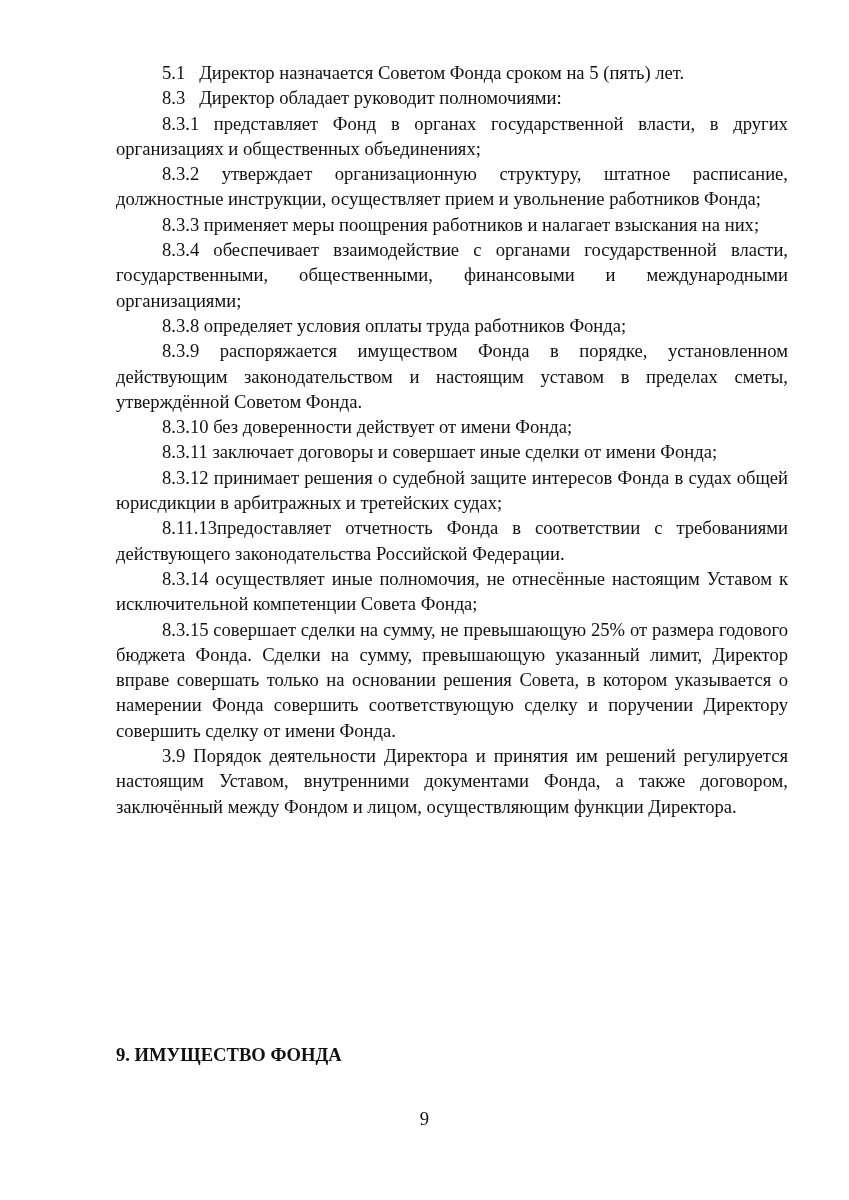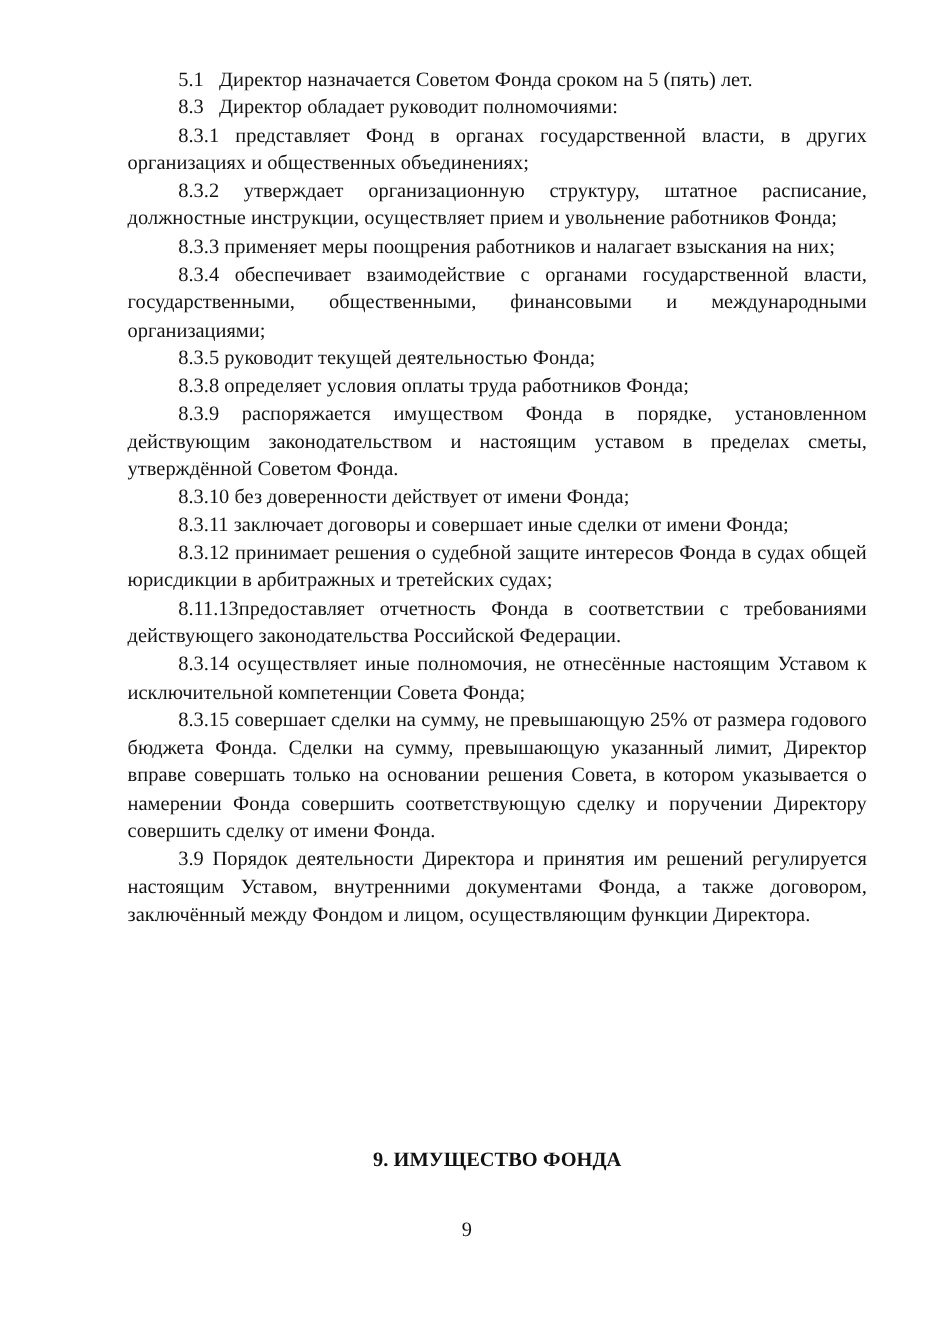--- a/index.html
+++ b/index.html
@@ -19,21 +19,21 @@
     text-indent: 46px;
     text-align: justify;
     text-align-last: left;
   }
   .num { white-space: pre; }
   .heading {
     position: absolute;
     left: 116px;
     width: 672px;
     top: 1044px;
-    text-align: center;
+    text-align: left;
     font-family: "Liberation Serif", serif;
     font-weight: bold;
     font-size: 18.6px;
     color: #111111;
   }
   .page-number {
     position: absolute;
     left: 0;
     width: 100%;
     top: 1108px;
@@ -46,21 +46,20 @@
 </head>
 <body>
 
 <div class="page">
   <p class="para"><span class="num">5.1   </span><span>Директор назначается Советом Фонда сроком на 5 (пять) лет.</span></p>
   <p class="para"><span class="num">8.3   </span><span>Директор обладает руководит полномочиями:</span></p>
   <p class="para"><span class="num">8.3.1 </span><span>представляет Фонд в органах государственной власти, в других организациях и общественных объединениях;</span></p>
   <p class="para"><span class="num">8.3.2 </span><span>утверждает организационную структуру, штатное расписание, должностные инструкции, осуществляет прием и увольнение работников Фонда;</span></p>
   <p class="para"><span class="num">8.3.3 </span><span>применяет меры поощрения работников и налагает взыскания на них;</span></p>
   <p class="para"><span class="num">8.3.4 </span><span>обеспечивает взаимодействие с органами государственной власти, государственными, общественными, финансовыми и международными организациями;</span></p>
-  <p class="para"><span class="num">8.3.5 </span><span>руководит текущей деятельностью Фонда;</span></p>
   <p class="para"><span class="num">8.3.8 </span><span>определяет условия оплаты труда работников Фонда;</span></p>
   <p class="para"><span class="num">8.3.9 </span><span>распоряжается имуществом Фонда в порядке, установленном действующим законодательством и настоящим уставом в пределах сметы, утверждённой Советом Фонда.</span></p>
   <p class="para"><span class="num">8.3.10 </span><span>без доверенности действует от имени Фонда;</span></p>
   <p class="para"><span class="num">8.3.11 </span><span>заключает договоры и совершает иные сделки от имени Фонда;</span></p>
   <p class="para"><span class="num">8.3.12 </span><span>принимает решения о судебной защите интересов Фонда в судах общей юрисдикции в арбитражных и третейских судах;</span></p>
   <p class="para"><span class="num">8.11.13</span><span>предоставляет отчетность Фонда в соответствии с требованиями действующего законодательства Российской Федерации.</span></p>
   <p class="para"><span class="num">8.3.14 </span><span>осуществляет иные полномочия, не отнесённые настоящим Уставом к исключительной компетенции Совета Фонда;</span></p>
   <p class="para"><span class="num">8.3.15 </span><span>совершает сделки на сумму, не превышающую 25% от размера годового бюджета Фонда. Сделки на сумму, превышающую указанный лимит, Директор вправе совершать только на основании решения Совета, в котором указывается о намерении Фонда совершить соответствующую сделку и поручении Директору совершить сделку от имени Фонда.</span></p>
   <p class="para"><span class="num">3.9 </span><span>Порядок деятельности Директора и принятия им решений регулируется настоящим Уставом, внутренними документами Фонда, а также договором, заключённый между Фондом и лицом, осуществляющим функции Директора.</span></p>
 </div>

